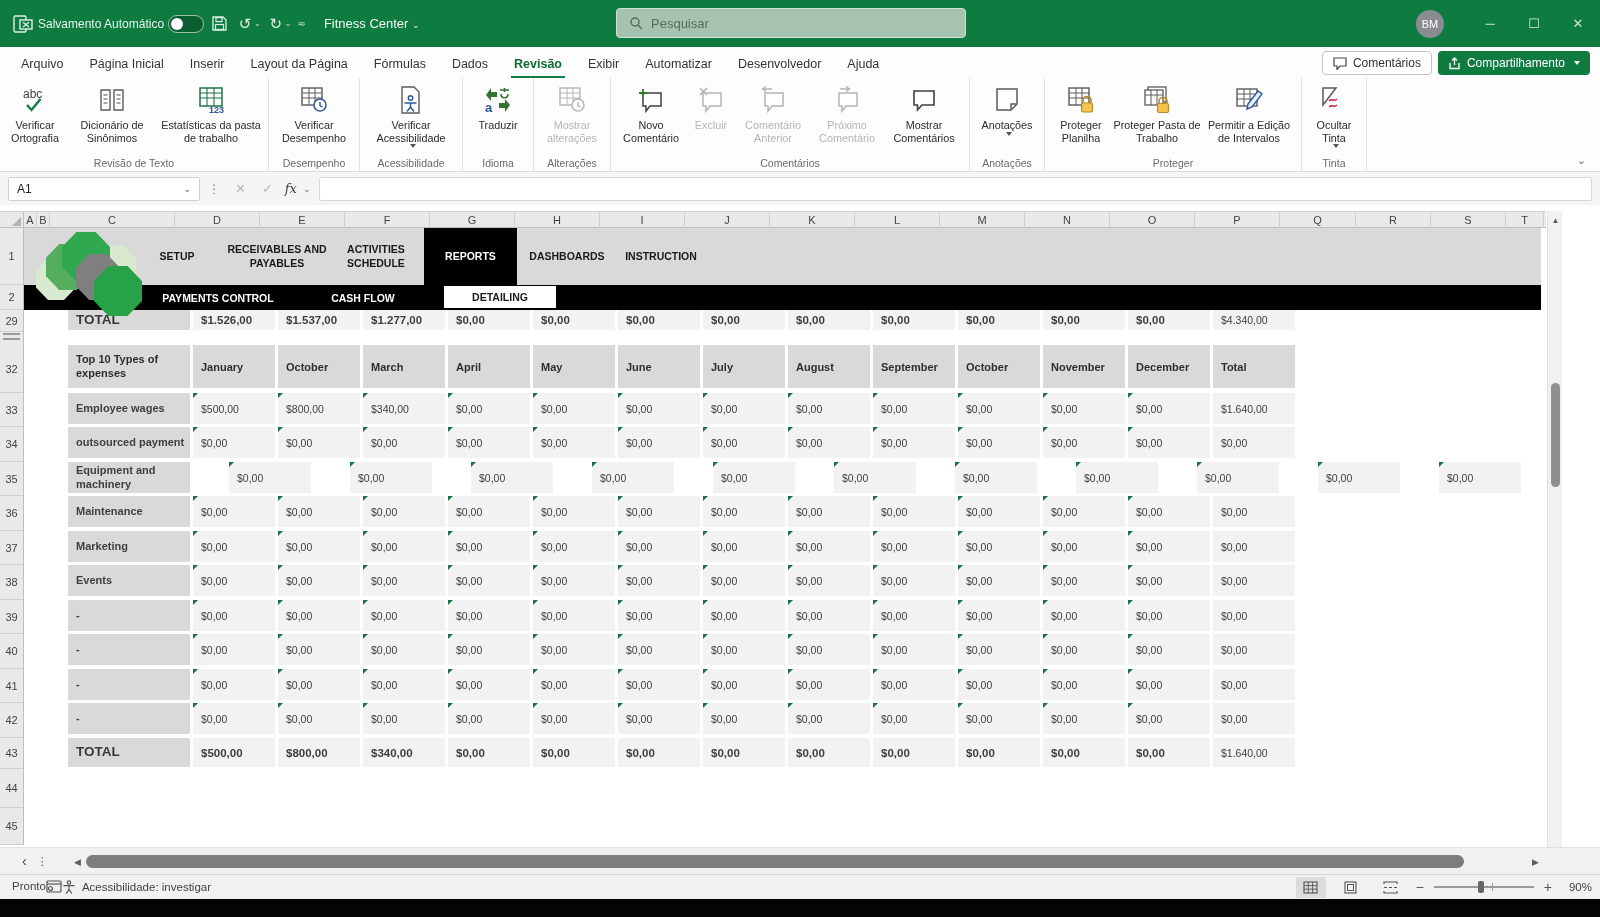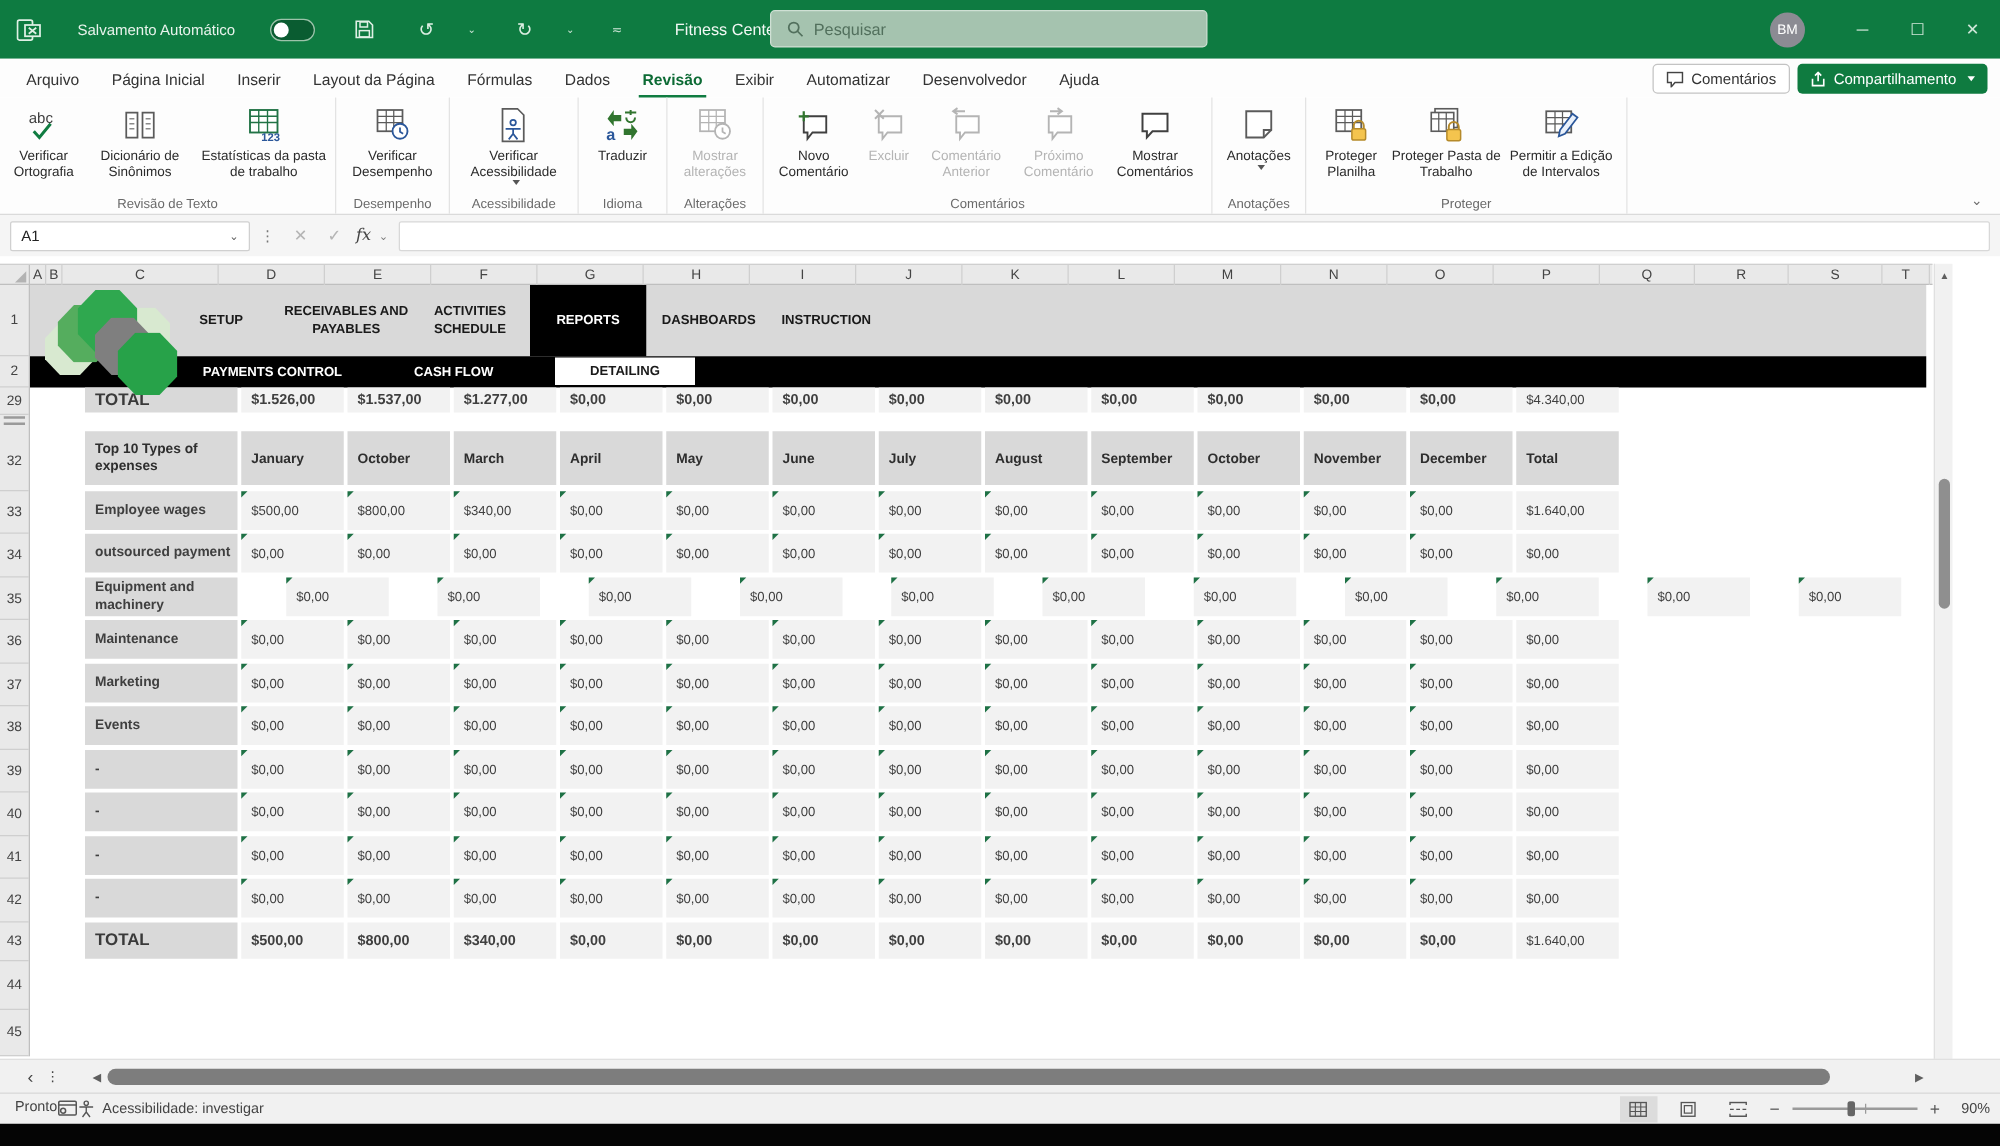--- a/index.html
+++ b/index.html
@@ -1,21 +1,21 @@
 <!DOCTYPE html>
 <html><head>
 <meta charset="utf-8">
 <style>
   html,body{margin:0;padding:0;background:#000;}
   *{box-sizing:border-box;font-family:"Liberation Sans",sans-serif;}
   #app{position:relative;width:1600px;height:917px;background:#fff;overflow:hidden;}
 
   
   #titlebar{position:absolute;left:0;top:0;width:1600px;height:47px;background:#0e7b41;display:flex;align-items:center;color:#fff;}
-  .tb-left{display:flex;align-items:center;gap:28px;padding-left:12px;}
+  .tb-left{display:flex;align-items:center;gap:4px;padding-left:12px;}
   .tb-txt{font-size:12px;color:#e8f3ec;}
   .toggle{width:36px;height:18px;border:1px solid #9cc3aa;border-radius:9px;background:#0a5c31;position:relative;}
   .toggle .knob{position:absolute;left:2px;top:2px;width:12px;height:12px;border-radius:50%;background:#fff;}
   .tb-ic{display:flex;align-items:center;justify-content:center;width:22px;height:22px;color:#dcefe3;font-size:15px;}
   .tb-caret{font-size:8px;color:#cfe6d8;margin-left:-6px;}
   #doc-title{font-size:13px;color:#f2f8f4;margin-left:14px;white-space:nowrap;}
   #search-pill{position:absolute;left:616px;top:8px;width:350px;height:30px;background:#a5c3af;border:1px solid #cfe0d4;border-radius:4px;display:flex;align-items:center;gap:8px;padding-left:12px;}
   #search-pill span{font-size:13px;color:#52705d;}
   .tb-right{position:absolute;right:0;top:0;height:47px;display:flex;align-items:center;}
   #avatar{width:28px;height:28px;border-radius:50%;background:#8b8b93;color:#fff;font-size:11px;display:flex;align-items:center;justify-content:center;margin-right:24px;}
@@ -357,20 +357,33 @@
               <svg width="30" height="30" viewBox="0 0 30 30">
                 <rect x="3" y="4" width="20" height="17" fill="#fff" stroke="#5b5b5b" stroke-width="1.4"></rect>
                 <path d="M3 9 h20 M3 14 h20 M10 4 v17 M16 4 v17" stroke="#5b5b5b" stroke-width="1"></path>
                 <path d="M14 19 L24 6 l4 3 -10 13 -5 2 z" fill="#eaf1fb" stroke="#2b579a" stroke-width="1.4"></path>
               </svg>
             </div>
             <div class="rlabel">Permitir a Edição de Intervalos</div>
           </div>
           <div class="rb-name">Proteger</div>
         </div>
+        <div class="rb-group">
+          <div class="rb-btn" style="width: 56px;">
+            <div class="ric">
+              <svg width="30" height="30" viewBox="0 0 30 30">
+                <path d="M4 3 h13 L4 20 z" fill="#fff" stroke="#5b5b5b" stroke-width="1.5"></path>
+                <path d="M10 16 c3-3 5 1 8-2 M10 22 c3-3 5 1 8-2" fill="none" stroke="#c4314b" stroke-width="1.5"></path>
+              </svg>
+            </div>
+            <div class="rlabel">Ocultar Tinta</div>
+            <span class="caret" style="color: rgb(85, 85, 85);"></span>
+          </div>
+          <div class="rb-name">Tinta</div>
+        </div>
       </div>
     <span id="ribbon-collapse">⌄</span>
   </div>
 
   <div id="formulabar">
     <div id="namebox">
         <span>A1</span>
         <span class="nb-caret" style="font-size:9px;">⌄</span>
       </div>
     <span class="fb-dots">⋮</span>

